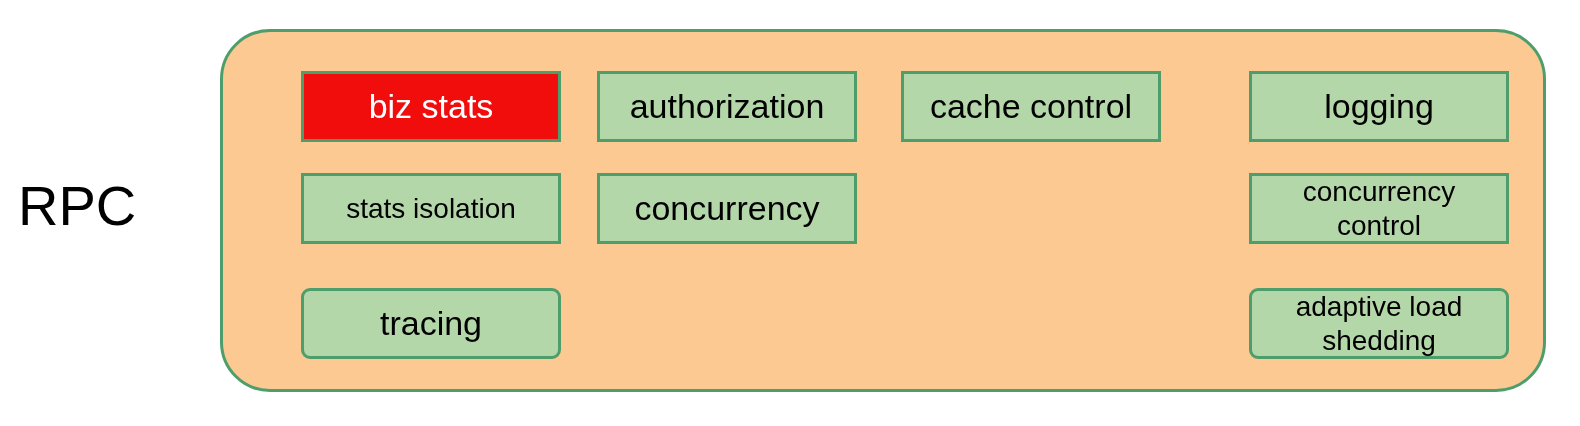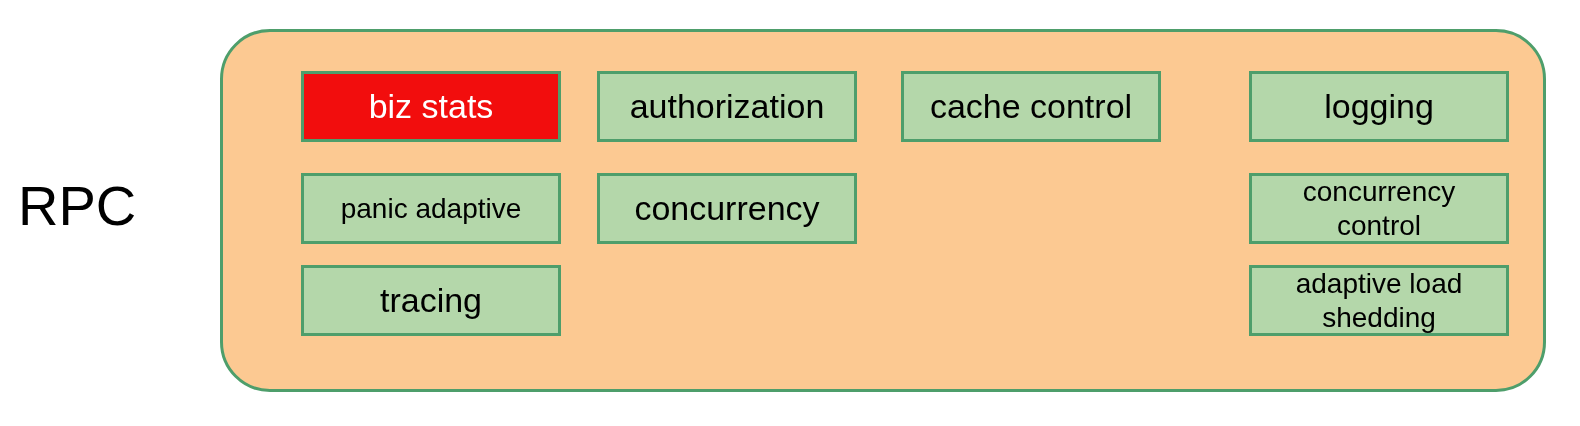--- a/index.html
+++ b/index.html
@@ -65,21 +65,21 @@
   .module-box.highlight {
     background: var(--highlight-fill);
     color: var(--highlight-text-color);
   }
   .c1 { left: 78px; }
   .c2 { left: 374px; }
   .c3 { left: 678px; }
   .c4 { left: 978px; margin-left: 48px; }
   .r1 { top: 39px; }
   .r2 { top: 141px; }
-  .r3 { top: 233px; }
+  .r3 { top: 256px; border-radius: 9px; }
 </style>
 </head>
 <body>
 
 <div class="canvas">
 
   <div class="rpc-label">RPC</div>
 
   <div class="container-shape">
 
@@ -90,21 +90,21 @@
       <span>authorization</span>
     </div>
     <div class="module-box c3 r1">
       <span>cache control</span>
     </div>
     <div class="module-box c4 r1">
       <span>logging</span>
     </div>
 
     <div class="module-box small c1 r2">
-      <span>panic adaptive</span>
+      <span>stats isolation</span>
     </div>
     <div class="module-box c2 r2">
       <span>concurrency</span>
     </div>
     <div class="module-box small c4 r2">
       <span>concurrency control</span>
     </div>
 
     <div class="module-box c1 r3">
       <span>tracing</span>

